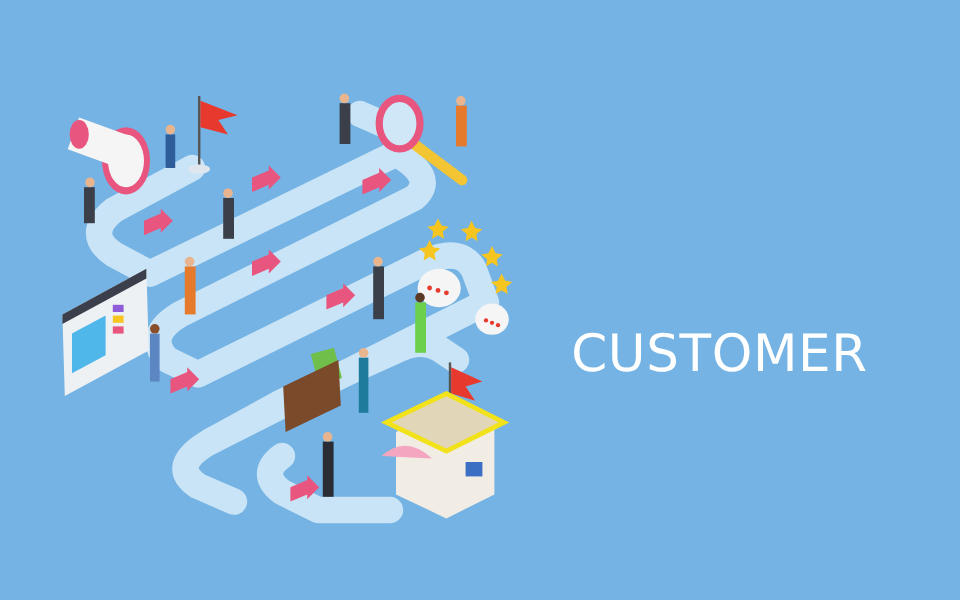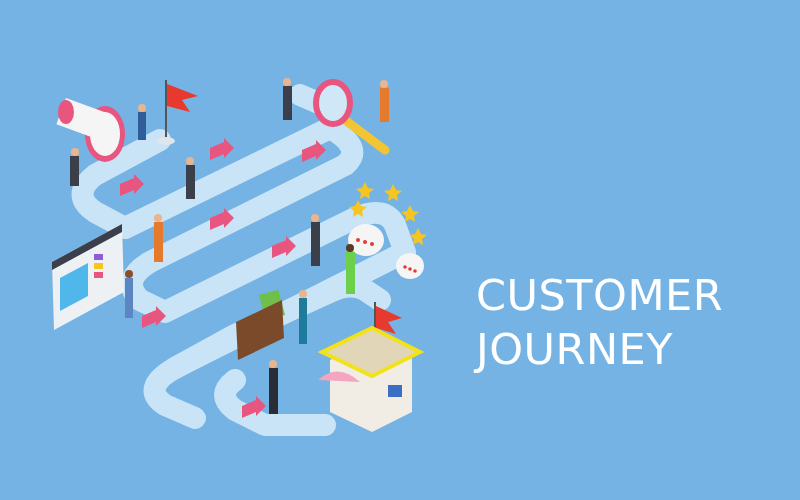--- a/index.html
+++ b/index.html
@@ -116,14 +116,13 @@
     <rect x="299" y="298" width="8" height="46" fill="#1f7b9c"></rect>
         <circle cx="303" cy="294" r="4" fill="#e8b58f"></circle>
     <rect x="269" y="368" width="9" height="46" fill="#2a2d35"></rect>
         <circle cx="273" cy="364" r="4" fill="#e8b58f"></circle>
   </g>
 </svg>
 </div>
 
 <div class="title">
   <div>CUSTOMER</div>
-  <div>JOURNEY</div>
 </div>
 
 </body></html>

